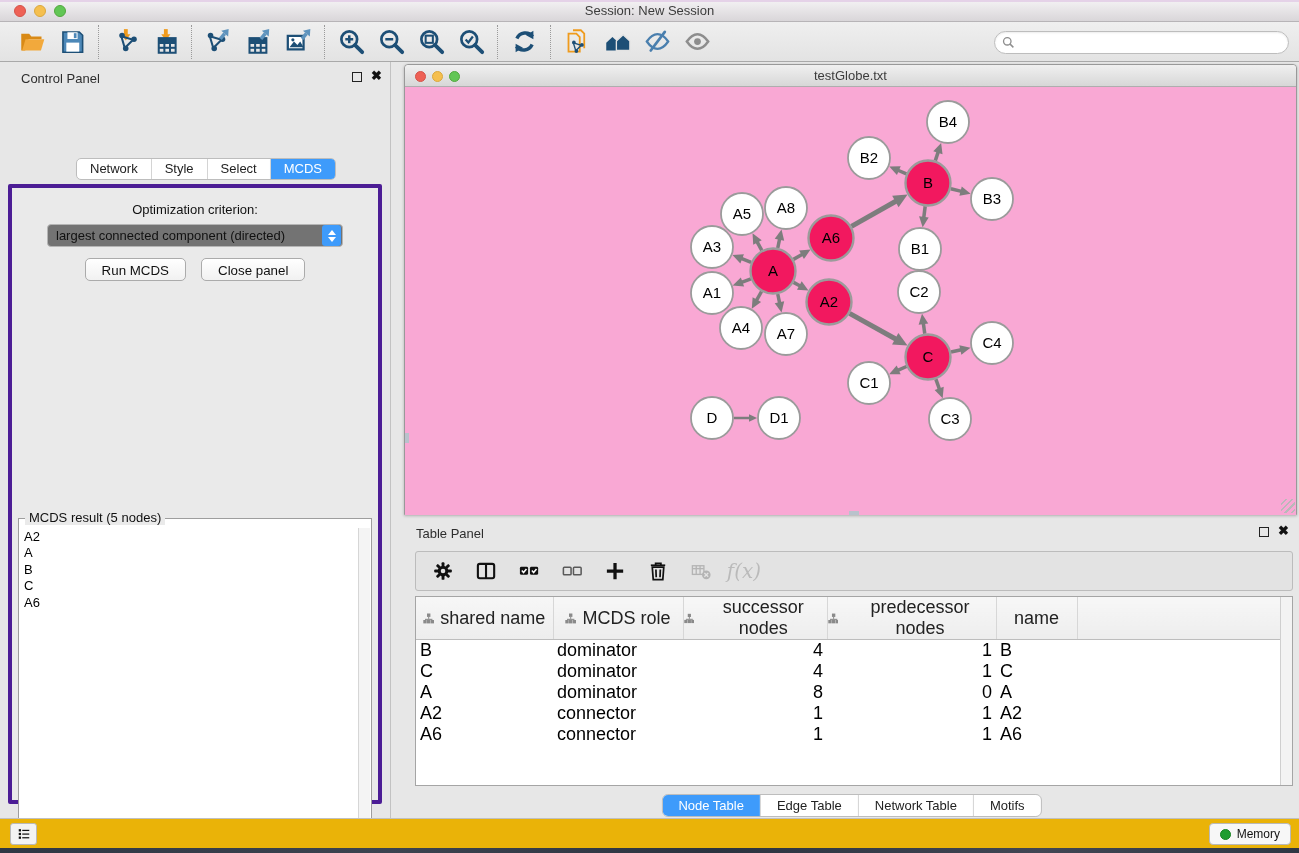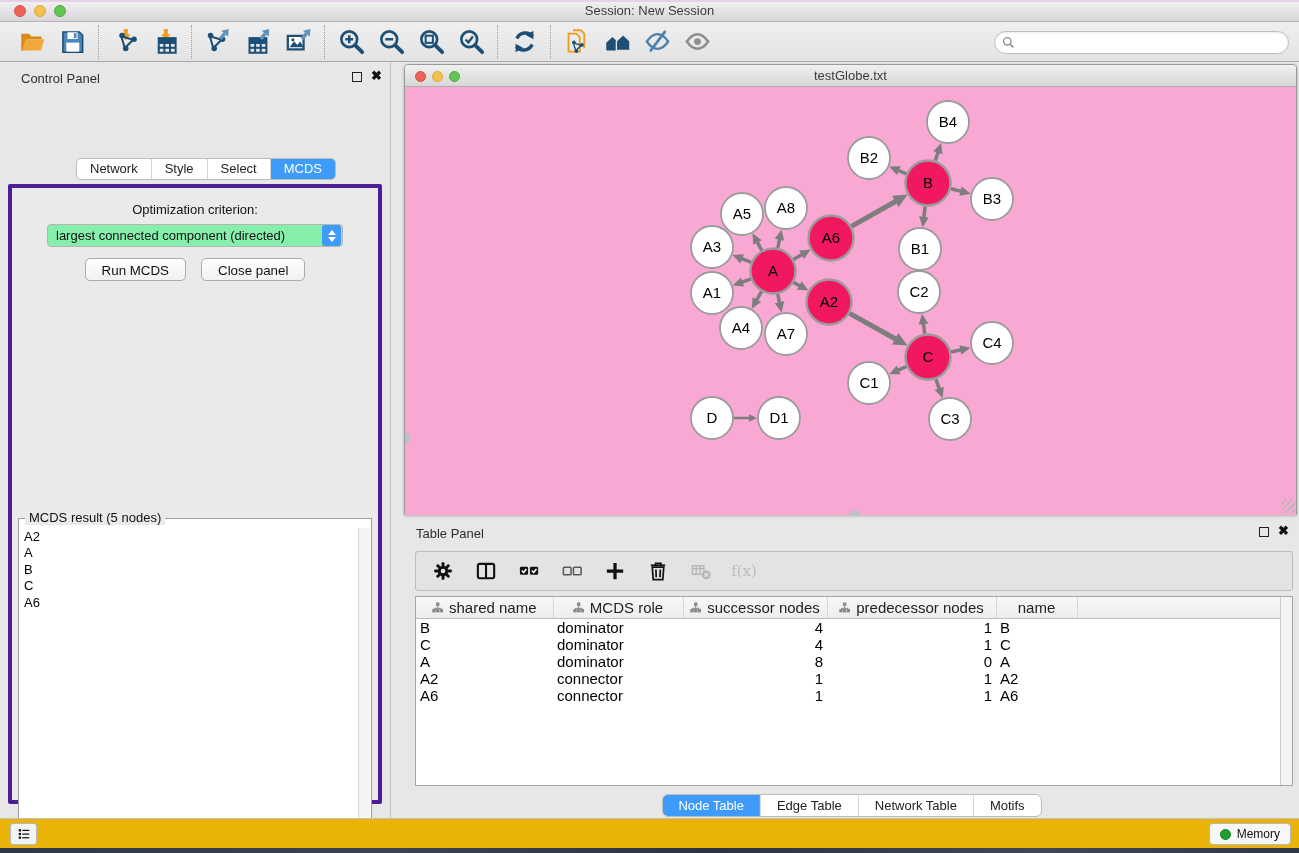--- a/index.html
+++ b/index.html
@@ -37,21 +37,21 @@
   .panel-close { position:absolute; top:6px; font-weight:bold; font-size:13px; color:#111; cursor:pointer; }
   .cp .panel-float { right:28px; } .cp .panel-close { right:8px; }
   .seg-tabs { position:absolute; top:96px; left:50%; transform:translateX(-50%); display:flex;
     border:1px solid #bdbdbd; border-radius:5px; overflow:hidden; background:#fff; height:22px;margin-left:11px; }
   .seg { padding:2px 13px 0; cursor:pointer; color:#222; border-left:1px solid #d4d4d4; white-space:nowrap; }
   .seg:first-child { border-left:none; }
   .seg.active { background:#3e9bfb; color:#fff; }
   .cp-content { position:absolute; left:8px; right:8px; top:122px; bottom:14px;
     background:#eaeaea; border:4px solid #4c1d95; border-radius:2px; }
   .opt-label { text-align:center; margin-top:14px; color:#111; }
-  .dropdown { position:absolute; left:35px; right:35px; top:36px; height:23px; background:#86efac;
+  .dropdown { position:absolute; left:35px; right:35px; top:36px; height:23px; background:#737373;
     border:1px solid #b5b5b5; border-radius:4px; cursor:pointer; display:flex; align-items:center; }
   .dd-text { flex:1; padding-left:8px; white-space:nowrap; overflow:hidden; color:#111; }
   .dd-stepper { width:19px; height:21px; background:#3e9bfb; border-radius:3px; margin-right:1px;
     display:flex; flex-direction:column; align-items:center; justify-content:center; gap:2px; }
   .dd-stepper .up { width:0; height:0; border-left:4px solid transparent; border-right:4px solid transparent; border-bottom:5px solid #fff; }
   .dd-stepper .down { width:0; height:0; border-left:4px solid transparent; border-right:4px solid transparent; border-top:5px solid #fff; }
   .btnrow { position:absolute; top:70px; left:0; right:0; display:flex; justify-content:center; gap:15px; }
   .btn { height:23px; padding:2px 16px 0; background:linear-gradient(#ffffff,#f1f1f1);
     border:1px solid #ababab; border-radius:5px; cursor:pointer; color:#111; }
   .resultbox { position:absolute; left:6px; right:6px; top:330px; height:342px;
@@ -78,23 +78,23 @@
 
   
   .table-panel { position:absolute; left:0; top:456px; width:895px; height:300px; }
   .tp-header { position:absolute; left:12px; top:8px; color:#2e2e2e; }
   .tp .panel-float { right:30px; top:9px; } .tp .panel-close { right:10px; top:5px; }
   .tp-toolbar { position:absolute; left:11px; right:6px; top:33px; height:40px; background:#e3e3e3;
     border:1px solid #bcbcbc; border-radius:3px; display:flex; align-items:center; gap:13px; padding-left:12px; }
   .tico { width:30px; height:30px; display:flex; align-items:center; justify-content:center; cursor:pointer; }
   .tico svg { width:23px; height:23px; }
   .tico.disabled { opacity:.55; cursor:default; }
-  .fx { font-family:"DejaVu Serif", serif; font-size:15px; color:#9a9a9a; }
+  .fx { font-family:"DejaVu Serif", serif; font-style:italic; font-size:20px; color:#9a9a9a; }
   .tablewrap { position:absolute; left:11px; right:6px; top:78px; height:190px; background:#fff; border:1px solid #a5a5a5; }
-  table.grid { border-collapse:collapse; table-layout:fixed; width:100%; font-size:15px; }
+  table.grid { border-collapse:collapse; table-layout:fixed; width:100%; font-size:18px; }
   table.grid th { height:21px; font-weight:normal; color:#222; background:linear-gradient(#f7f7f7,#ededed);
     border-right:1px solid #d7d7d7; border-bottom:1px solid #bdbdbd; cursor:pointer; }
   table.grid th .hwrap { display:flex; align-items:center; justify-content:center; gap:6px; }
   table.grid th svg { width:11px; height:11px; }
   table.grid td { height:15.6px; padding:0 4px; color:#000; cursor:text; white-space:nowrap; overflow:hidden; }
   td.al { text-align:left; padding-left:10px; } td.ar { text-align:right; padding-right:14px; }
   .tscroll { position:absolute; top:0; right:0; bottom:0; width:12px; background:#f3f3f3; border-left:1px solid #cfcfcf; }
   .bottom-tabs { position:absolute; top:276px; left:50%; transform:translateX(-50%); display:flex;
     border:1px solid #bdbdbd; border-radius:6px; overflow:hidden; background:#fff; height:23px; }
   .bottom-tabs .seg { padding:3px 16px 0; }

